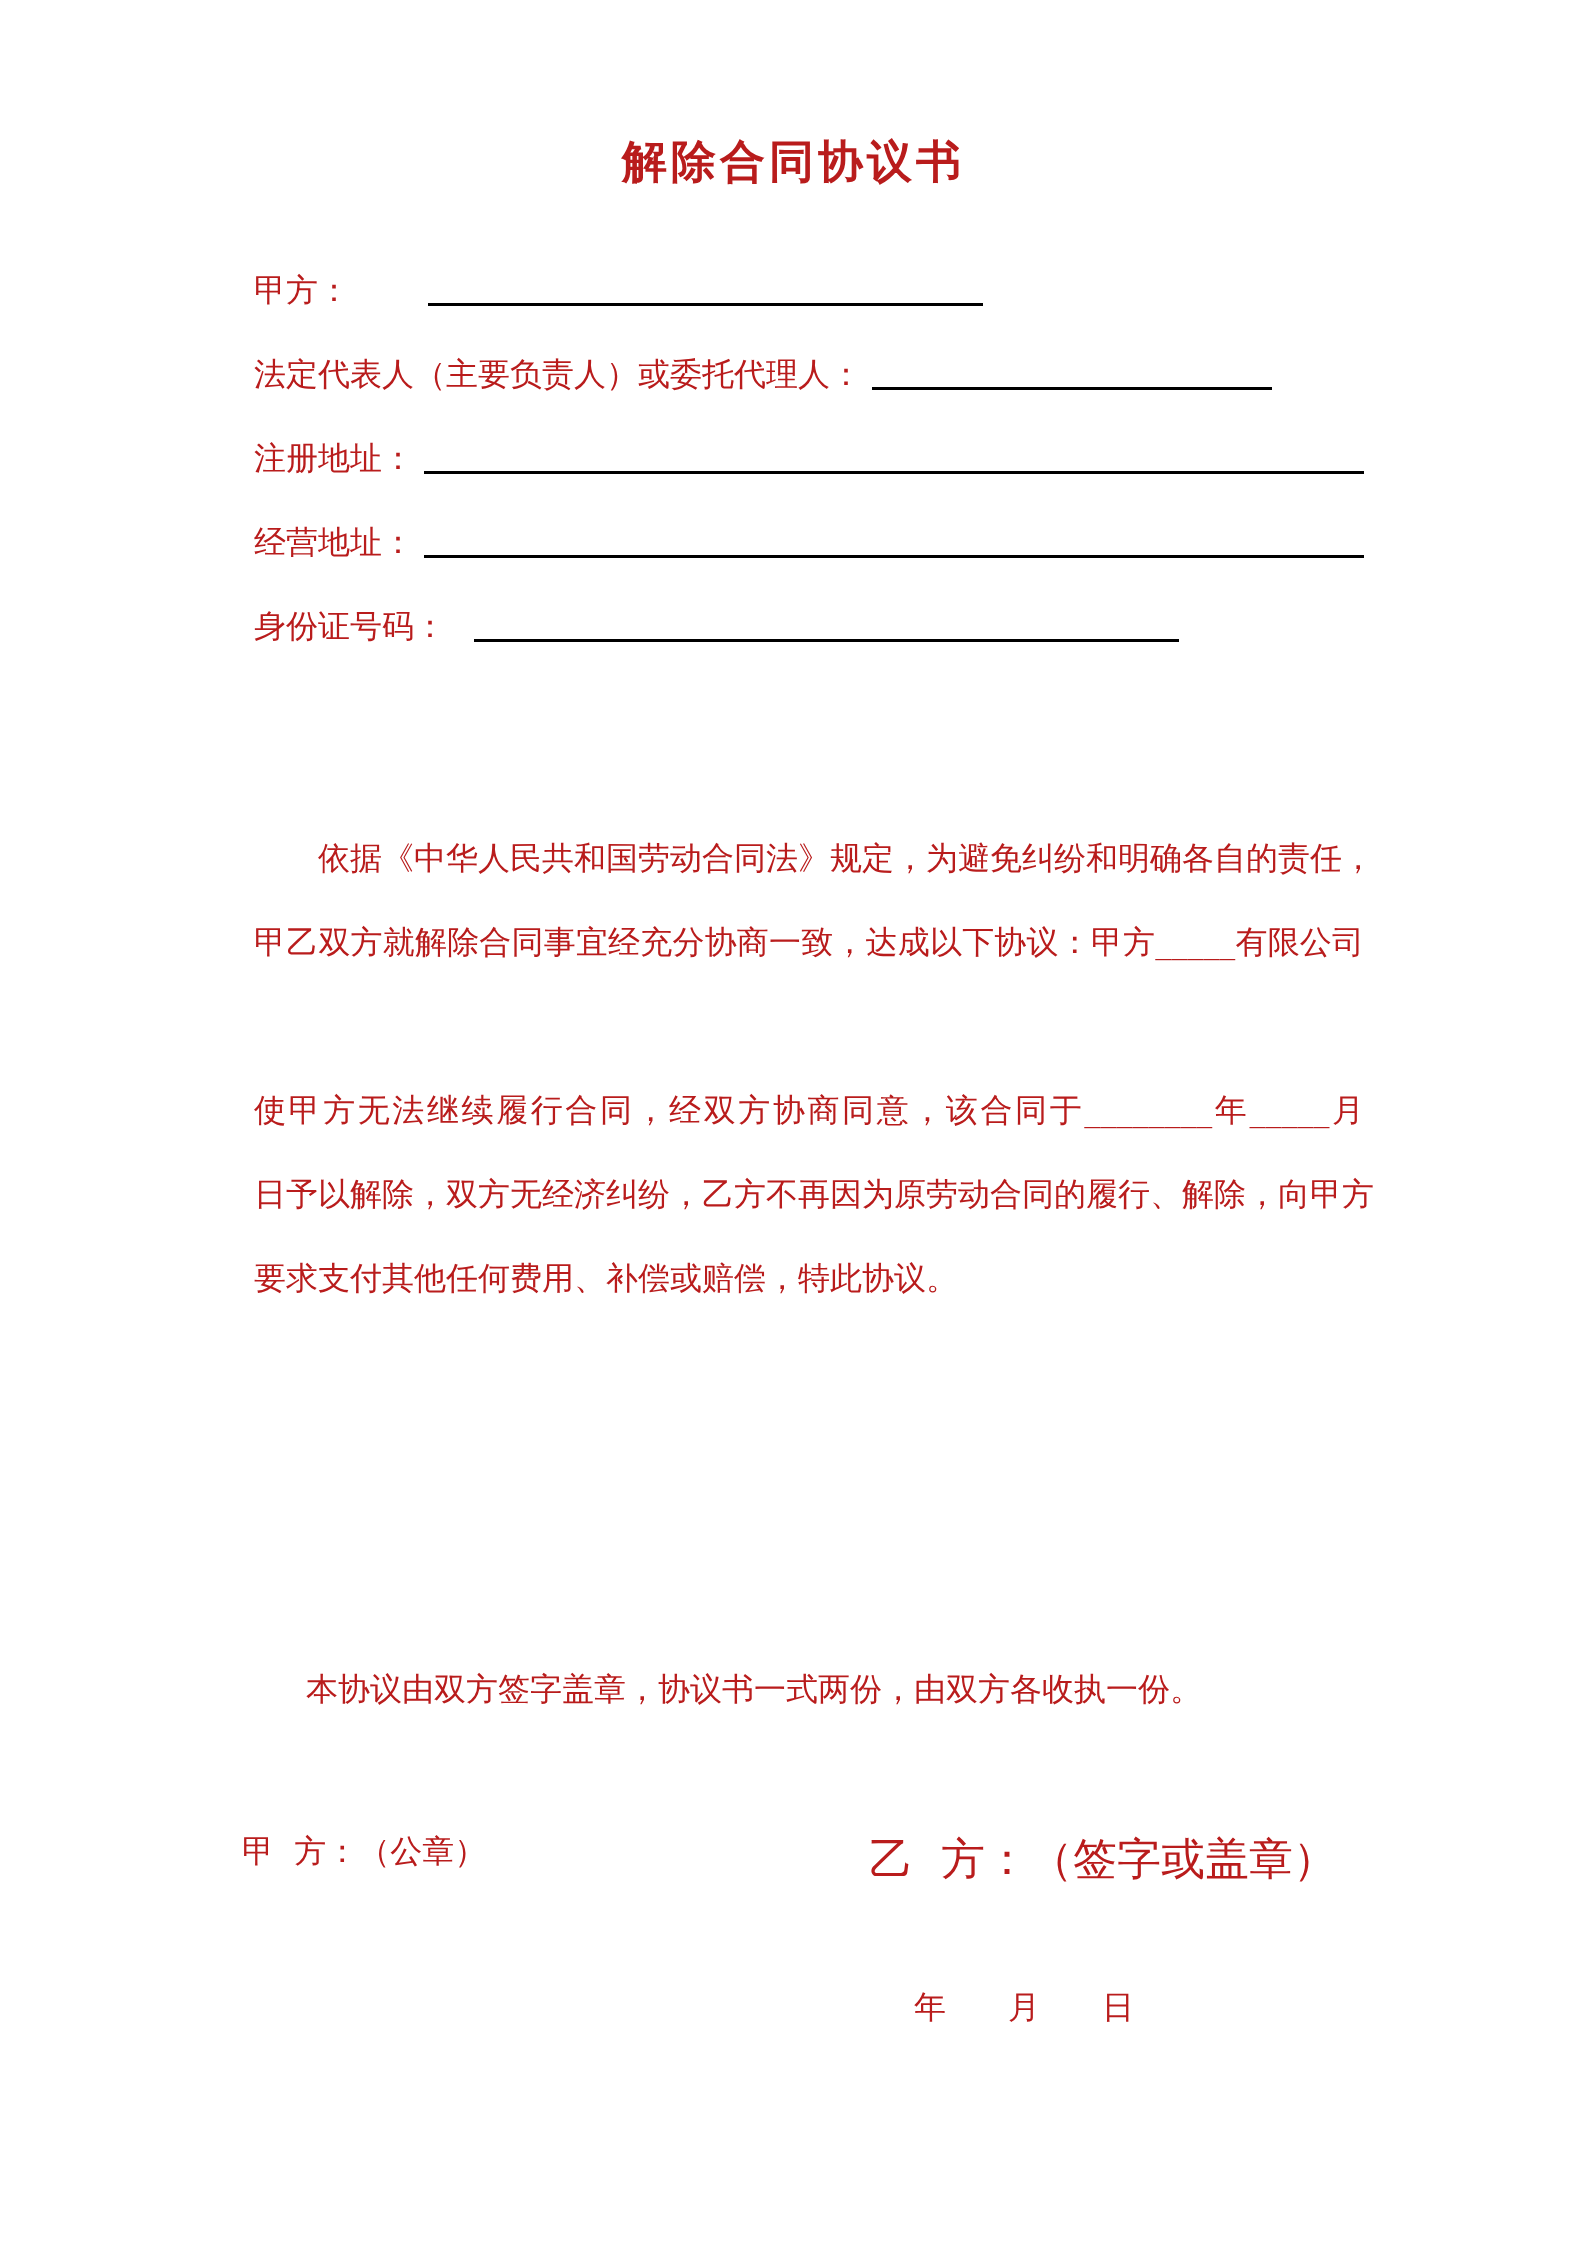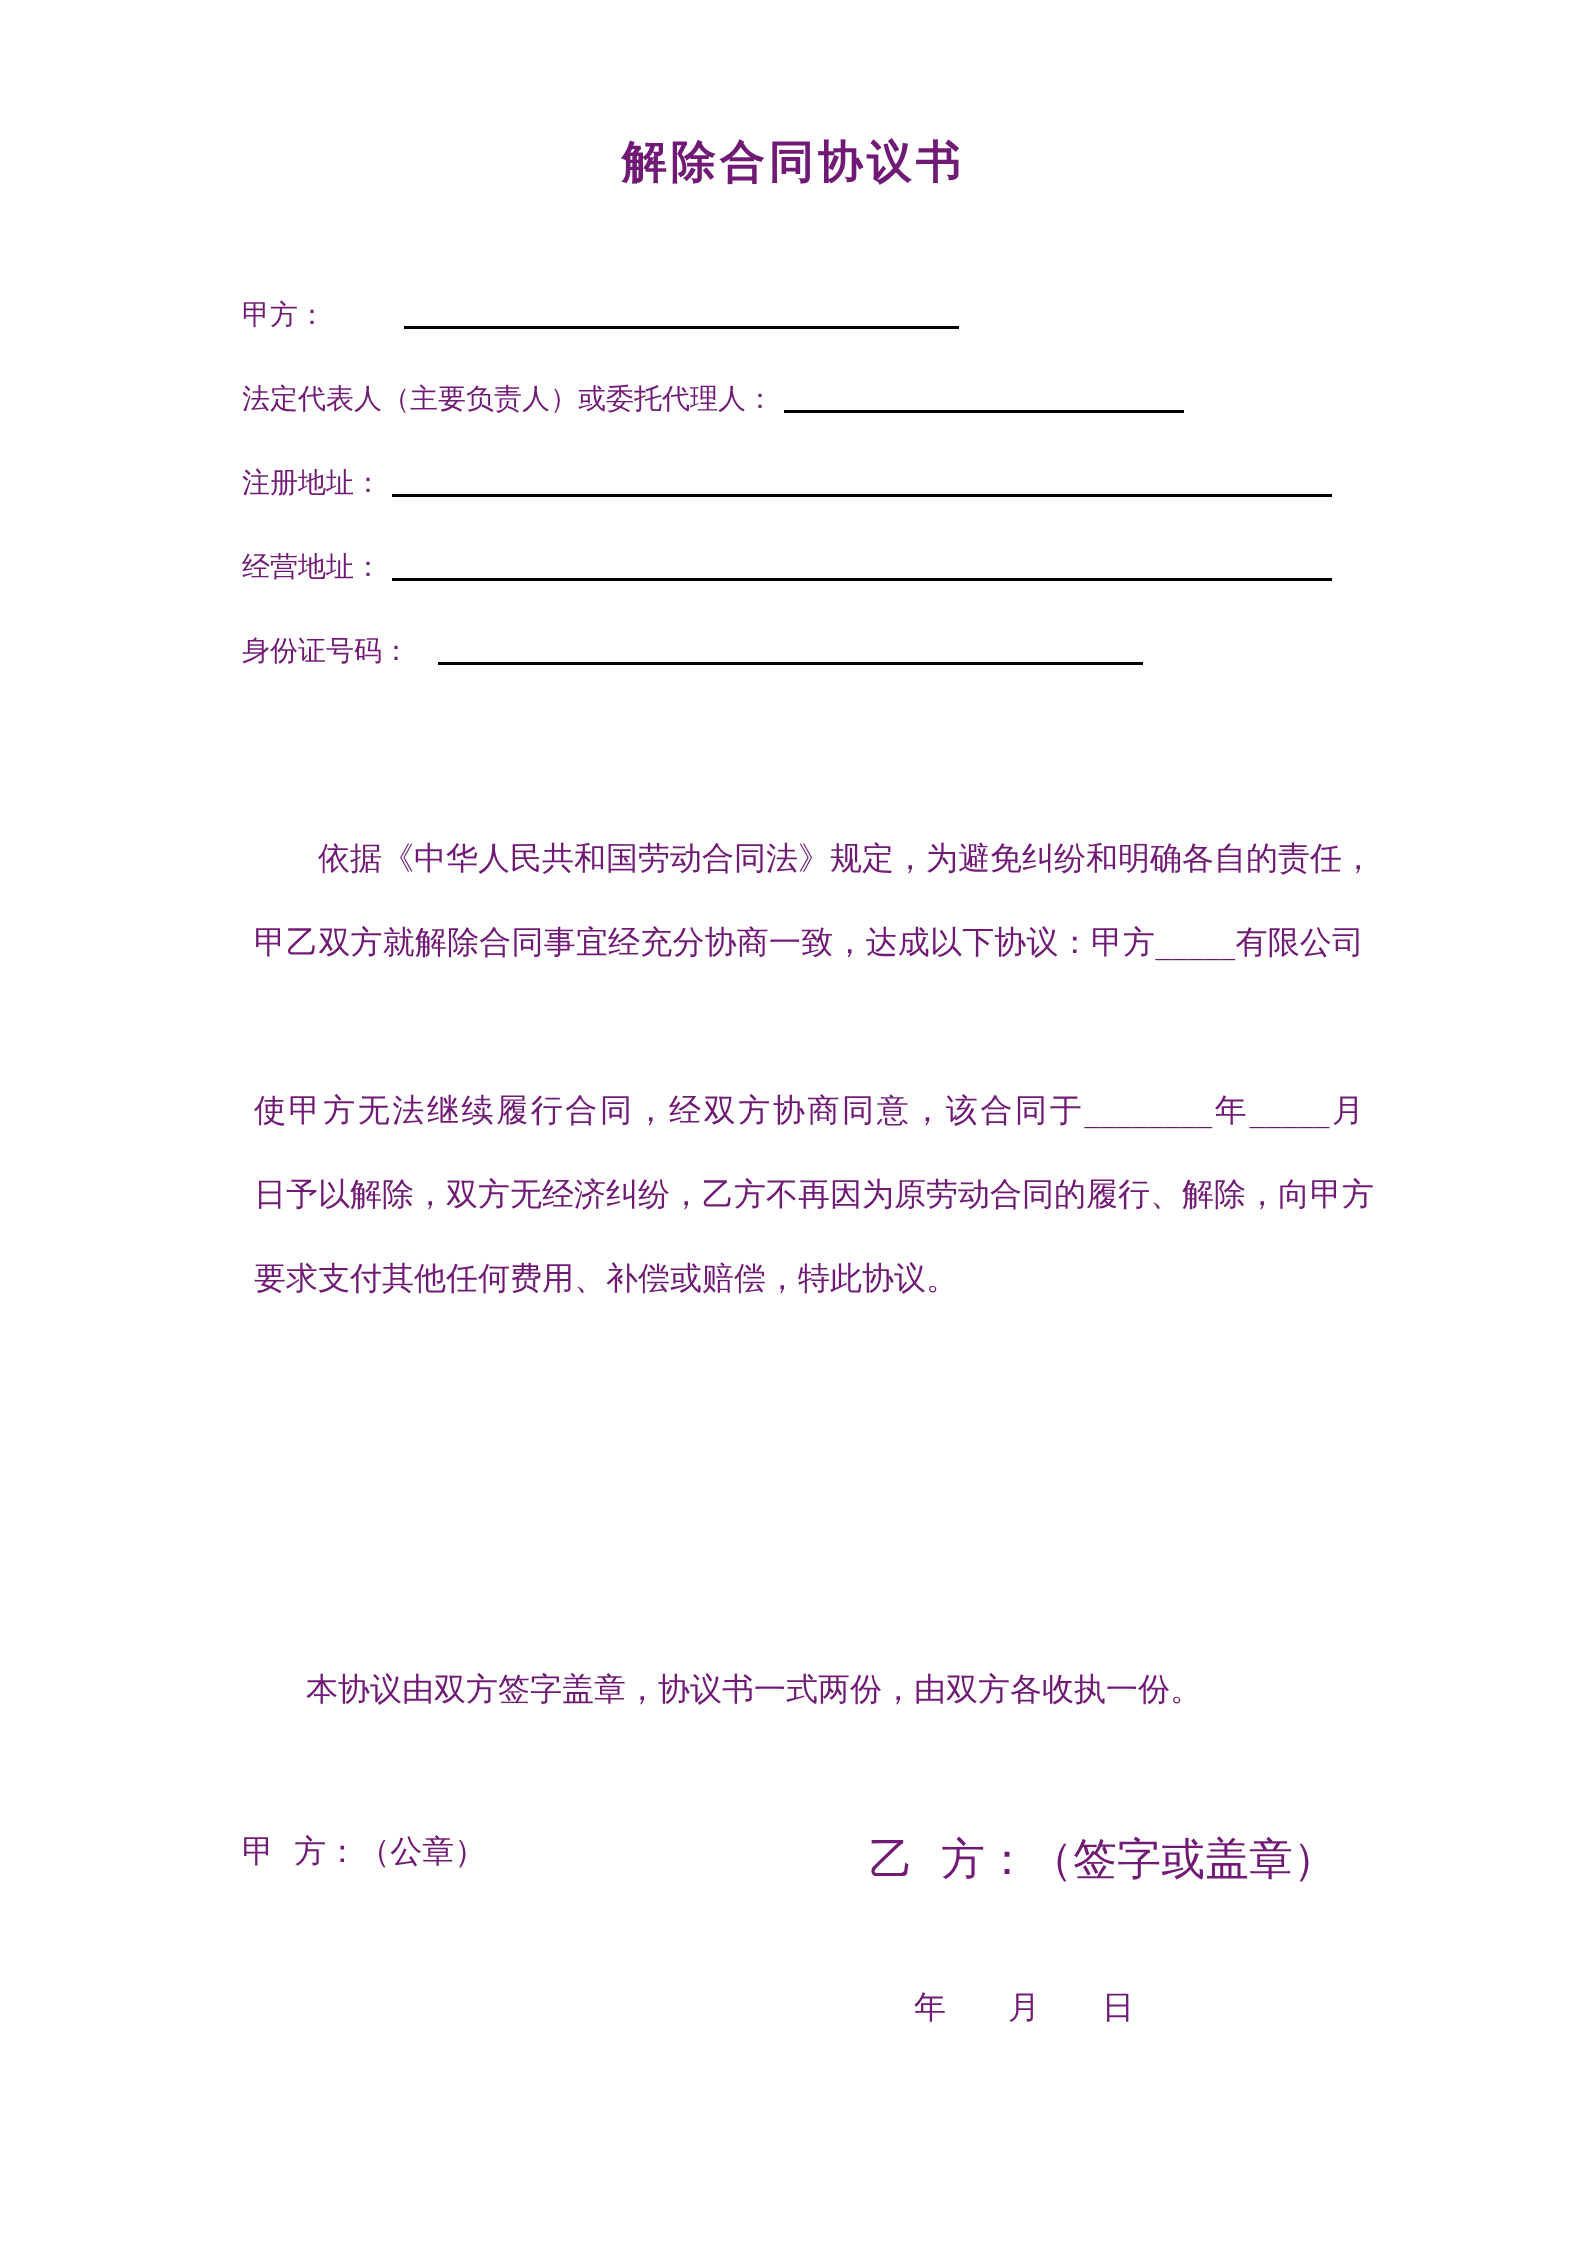--- a/index.html
+++ b/index.html
@@ -1,21 +1,21 @@
 <!DOCTYPE html>
 <html><head>
 <meta charset="utf-8">
 <style>
   html, body { margin: 0; padding: 0; background: #ffffff; }
   .page {
     position: relative;
     width: 1587px;
     height: 2245px;
     background: #ffffff;
-    color: #701a75;
+    color: #b91c1c;
     font-family: "DejaVu Serif", "Liberation Serif", serif;
     overflow: hidden;
   }
   .doc-title {
     position: absolute;
     top: 132px;
     left: 0;
     width: 100%;
     text-align: center;
     font-size: 45px;
@@ -25,25 +25,24 @@
   }
   .content {
     position: absolute;
     left: 242px;
     top: 0;
     width: 1110px;
     height: 100%;
   }
   .field-row {
     position: absolute;
-    left: 0;
+    left: 12px;
     white-space: nowrap;
-    font-size: 28px;
+    font-size: 32px;
     line-height: 1.25;
-    margin-top: 27px;
   }
   .field-row:nth-of-type(1) { top: 270px; }
   .field-row:nth-of-type(2) { top: 354px; }
   .field-row:nth-of-type(3) { top: 438px; }
   .field-row:nth-of-type(4) { top: 522px; }
   .field-row:nth-of-type(5) { top: 606px; }
   .field-row:nth-of-type(6) { top: 690px; }
   .blank {
     display: inline-block;
     height: 4px;

